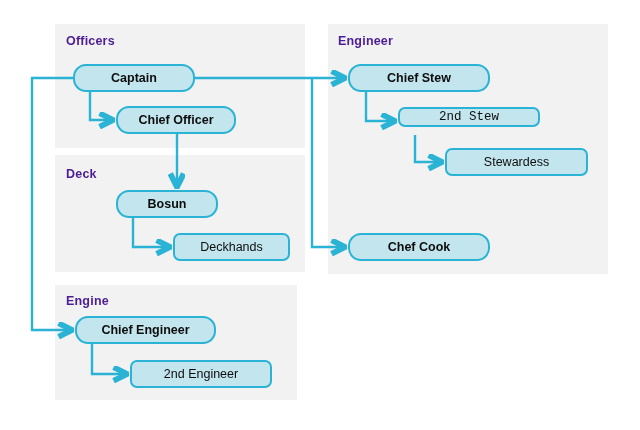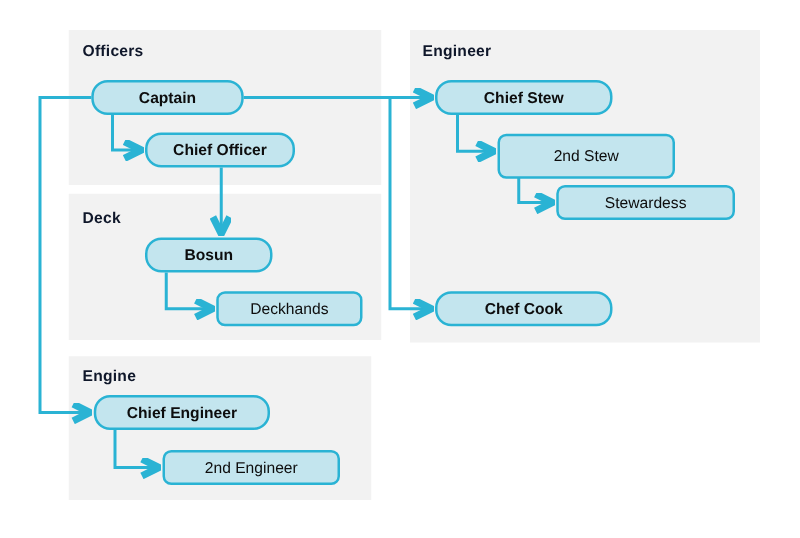--- a/index.html
+++ b/index.html
@@ -17,21 +17,21 @@
     background: #ffffff;
     overflow: hidden;
   }
   .panel {
     position: absolute;
     background: #f2f2f2;
     box-sizing: border-box;
   }
   .panel-label {
     position: absolute;
-    color: #0f172a;
+    color: #4c1d95;
     font-size: 12.5px;
     font-weight: 700;
     letter-spacing: 0.2px;
     white-space: nowrap;
   }
   .node {
     position: absolute;
     box-sizing: border-box;
     background: #c3e5ee;
     border: 2.4px solid #2ab3d4;
@@ -115,19 +115,19 @@
   <div class="node bold" style="left:116px; top:190px; width:102px; height:28px;text-align:right;">Bosun</div>
 
   <div class="node normal" style="left:173px; top:233px; width:117px; height:28px;">Deckhands</div>
 
   <div class="node bold" style="left:75px; top:316px; width:141px; height:28px;">Chief Engineer</div>
 
   <div class="node normal" style="left:130px; top:360px; width:142px; height:28px;">2nd Engineer</div>
 
   <div class="node bold" style="left:348px; top:64px; width:142px; height:28px;">Chief Stew</div>
 
-  <div class="node normal" style="left:398px; top:107px; width:142px; height:36px;">2nd Stew</div>
+  <div class="node normal" style="left:398px; top:107px; width:142px; height:20px;font-family:Liberation Mono, monospace;">2nd Stew</div>
 
   <div class="node normal" style="left:445px; top:148px; width:143px; height:28px;">Stewardess</div>
 
   <div class="node bold" style="left:348px; top:233px; width:142px; height:28px;">Chef Cook</div>
 
 </div>
 
 </body></html>

